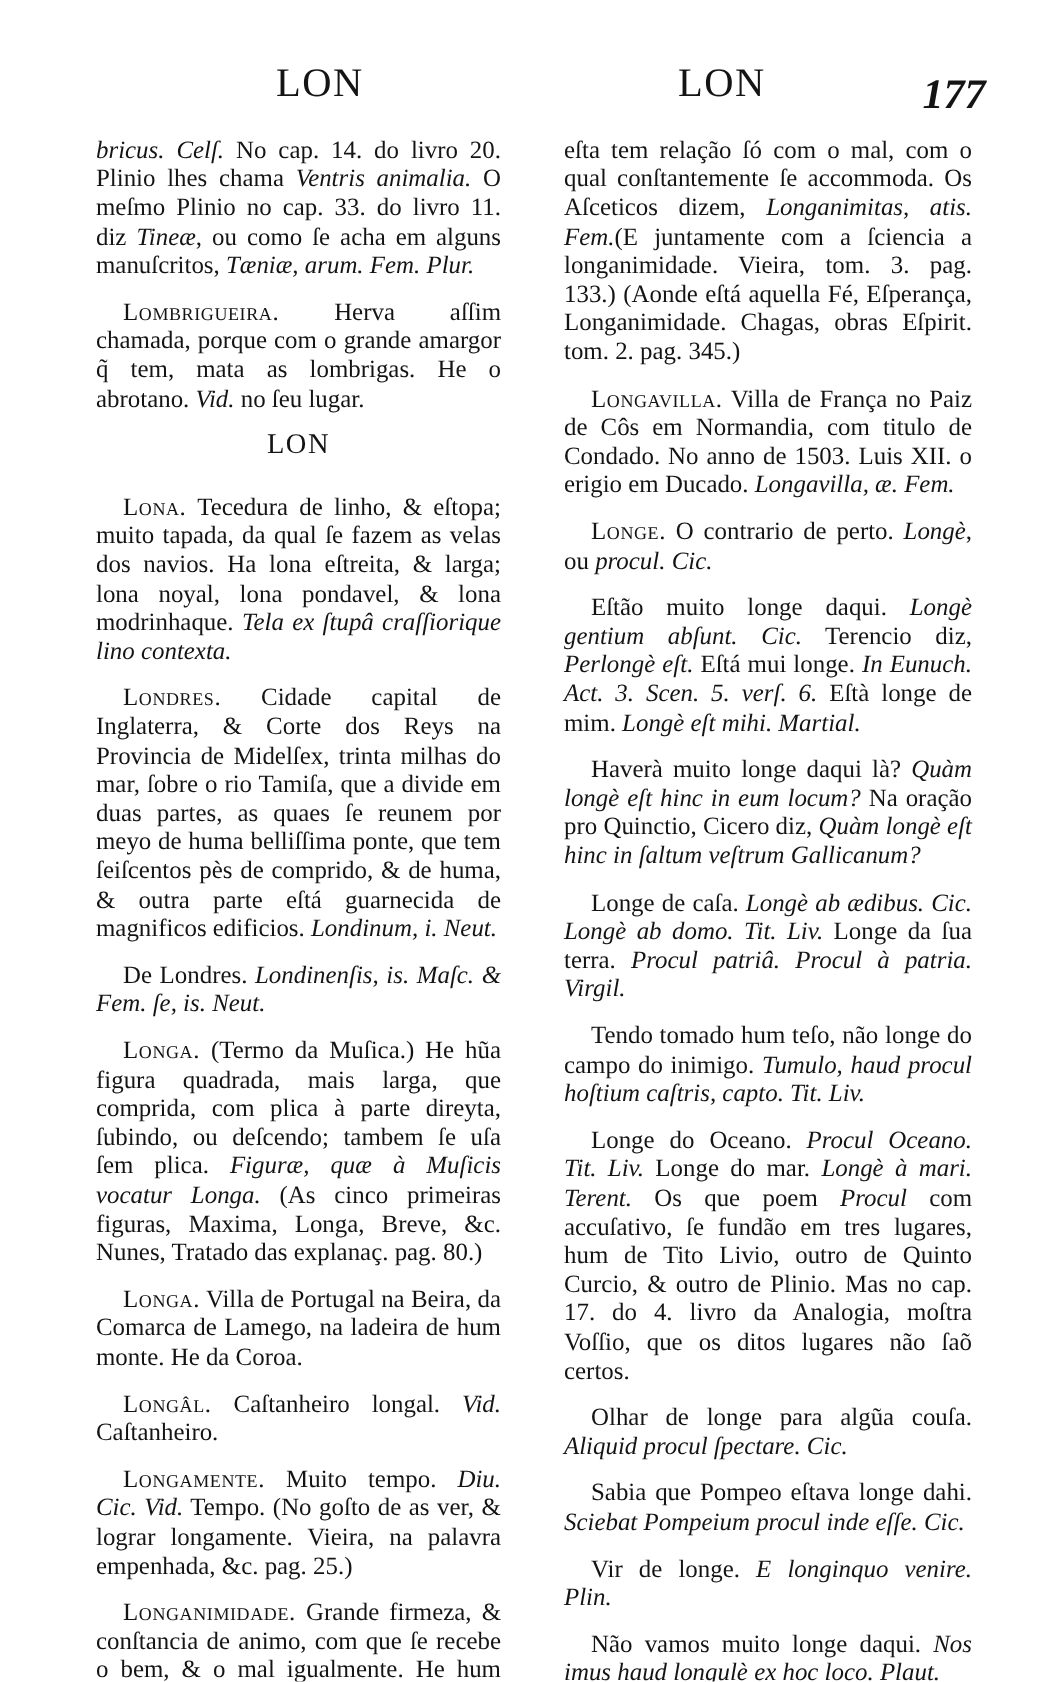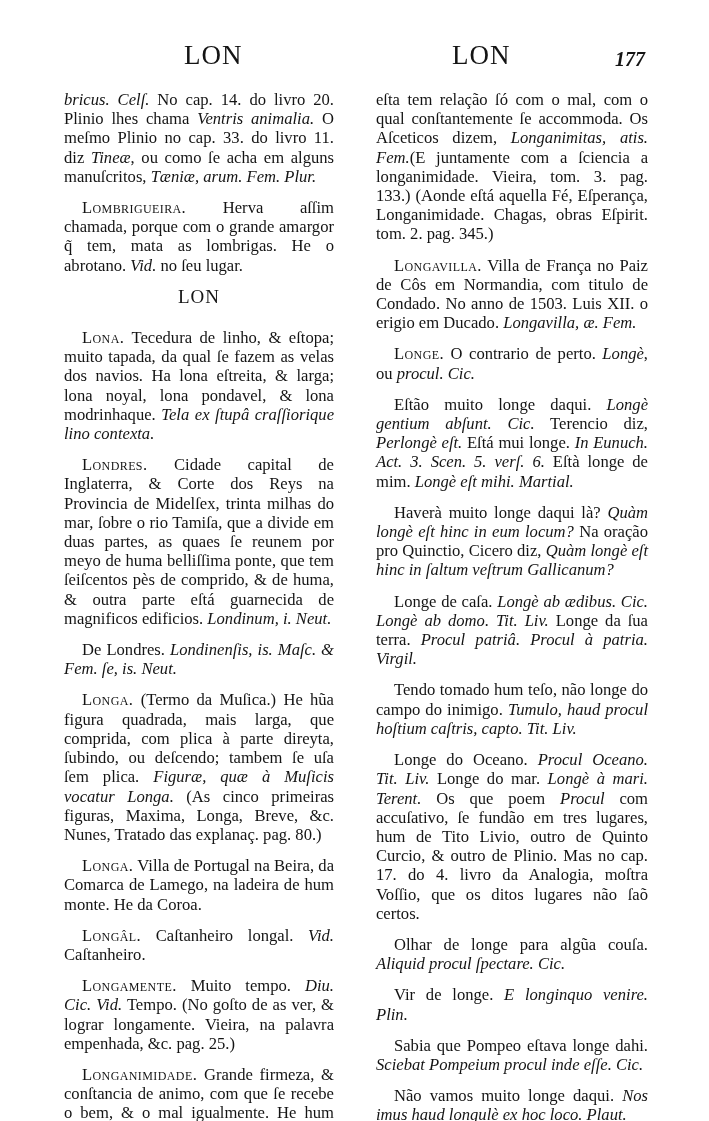--- a/index.html
+++ b/index.html
@@ -2,21 +2,21 @@
 <html><head>
 <meta charset="utf-8">
 <style>
   html, body { margin:0; padding:0; background:#ffffff; }
   body { width:709px; height:1121px; position:relative; overflow:hidden;
          font-family:"Liberation Serif","DejaVu Serif",serif; color:#141414; }
   .page { position:absolute; left:0; top:4px; width:709px; height:1121px; }
   .running-head { position:absolute; top:36px; font-size:27px; letter-spacing:1px; font-weight:normal; }
   #head-left { left:184px; }
   #head-right { left:452px; }
-  #page-num { position:absolute; top:44px; left:615px; font-size:20px; font-style:italic; font-weight:bold; }
+  #page-num { position:absolute; top:44px; left:615px; font-size:28px; font-style:italic; font-weight:bold; }
   .col { position:absolute; top:74px; font-size:16.6px; line-height:19.2px; text-align:justify; }
   #col-left { left:52px; width:294px; }
   #col-right { left:364px; width:296px; }
   .entry { margin:12px; text-indent:18px; }
   .entry.cont { text-indent:0; }
   .hw { font-variant:small-caps; letter-spacing:0.4px; }
   .it { font-style:italic; }
   .section-head { text-align:center; font-size:19px; margin:8px 0 22px 0; letter-spacing:1px; }
   .catch { text-align:center; font-style:italic; }
 </style>
@@ -50,20 +50,20 @@
     <div id="right-entries">
         <p class="entry cont"><span class="">eſta tem relação ſó com o mal, com o qual conſtantemente ſe accommoda. Os Aſceticos dizem, </span><span class="it">Longanimitas, atis. Fem.</span><span class="">(E juntamente com a ſciencia a longanimidade. Vieira, tom. 3. pag. 133.) (Aonde eſtá aquella Fé, Eſperança, Longanimidade. Chagas, obras Eſpirit. tom. 2. pag. 345.)</span></p>
         <p class="entry"><span class="hw">Longavilla.</span><span class=""> Villa de França no Paiz de Côs em Normandia, com titulo de Condado. No anno de 1503. Luis XII. o erigio em Ducado. </span><span class="it">Longavilla, æ. Fem.</span></p>
         <p class="entry"><span class="hw">Longe.</span><span class=""> O contrario de perto. </span><span class="it">Longè</span><span class="">, ou </span><span class="it">procul. Cic.</span></p>
         <p class="entry"><span class="">Eſtão muito longe daqui. </span><span class="it">Longè gentium abſunt. Cic.</span><span class=""> Terencio diz, </span><span class="it">Perlongè eſt.</span><span class=""> Eſtá mui longe. </span><span class="it">In Eunuch. Act. 3. Scen. 5. verſ. 6.</span><span class=""> Eſtà longe de mim. </span><span class="it">Longè eſt mihi. Martial.</span></p>
         <p class="entry"><span class="">Haverà muito longe daqui là? </span><span class="it">Quàm longè eſt hinc in eum locum?</span><span class=""> Na oração pro Quinctio, Cicero diz, </span><span class="it">Quàm longè eſt hinc in ſaltum veſtrum Gallicanum?</span></p>
         <p class="entry"><span class="">Longe de caſa. </span><span class="it">Longè ab ædibus. Cic. Longè ab domo. Tit. Liv.</span><span class=""> Longe da ſua terra. </span><span class="it">Procul patriâ. Procul à patria. Virgil.</span></p>
         <p class="entry"><span class="">Tendo tomado hum teſo, não longe do campo do inimigo. </span><span class="it">Tumulo, haud procul hoſtium caſtris, capto. Tit. Liv.</span></p>
         <p class="entry"><span class="">Longe do Oceano. </span><span class="it">Procul Oceano. Tit. Liv.</span><span class=""> Longe do mar. </span><span class="it">Longè à mari. Terent.</span><span class=""> Os que poem </span><span class="it">Procul</span><span class=""> com accuſativo, ſe fundão em tres lugares, hum de Tito Livio, outro de Quinto Curcio, &amp; outro de Plinio. Mas no cap. 17. do 4. livro da Analogia, moſtra Voſſio, que os ditos lugares não ſaõ certos.</span></p>
         <p class="entry"><span class="">Olhar de longe para algũa couſa. </span><span class="it">Aliquid procul ſpectare. Cic.</span></p>
+        <p class="entry"><span class="">Sabia que Pompeo eſtava longe dahi. </span><span class="it">Sciebat Pompeium procul inde eſſe. Cic.</span></p>
         <p class="entry"><span class="">Vir de longe. </span><span class="it">E longinquo venire. Plin.</span></p>
-        <p class="entry"><span class="">Sabia que Pompeo eſtava longe dahi. </span><span class="it">Sciebat Pompeium procul inde eſſe. Cic.</span></p>
         <p class="entry"><span class="">Não vamos muito longe daqui. </span><span class="it">Nos imus haud longulè ex hoc loco. Plaut.</span></p>
         <p class="entry"><span class="">Aſſim de huma, &amp; outra parte todos os dias ſe pelejava de longe, com fundas, &amp; ſettas. </span><span class="it">Sic quotidie utrimque emi-</span></p>
       </div>
     <div class="catch">nùs</div>
   </div>
 </div>
 
 </body></html>

